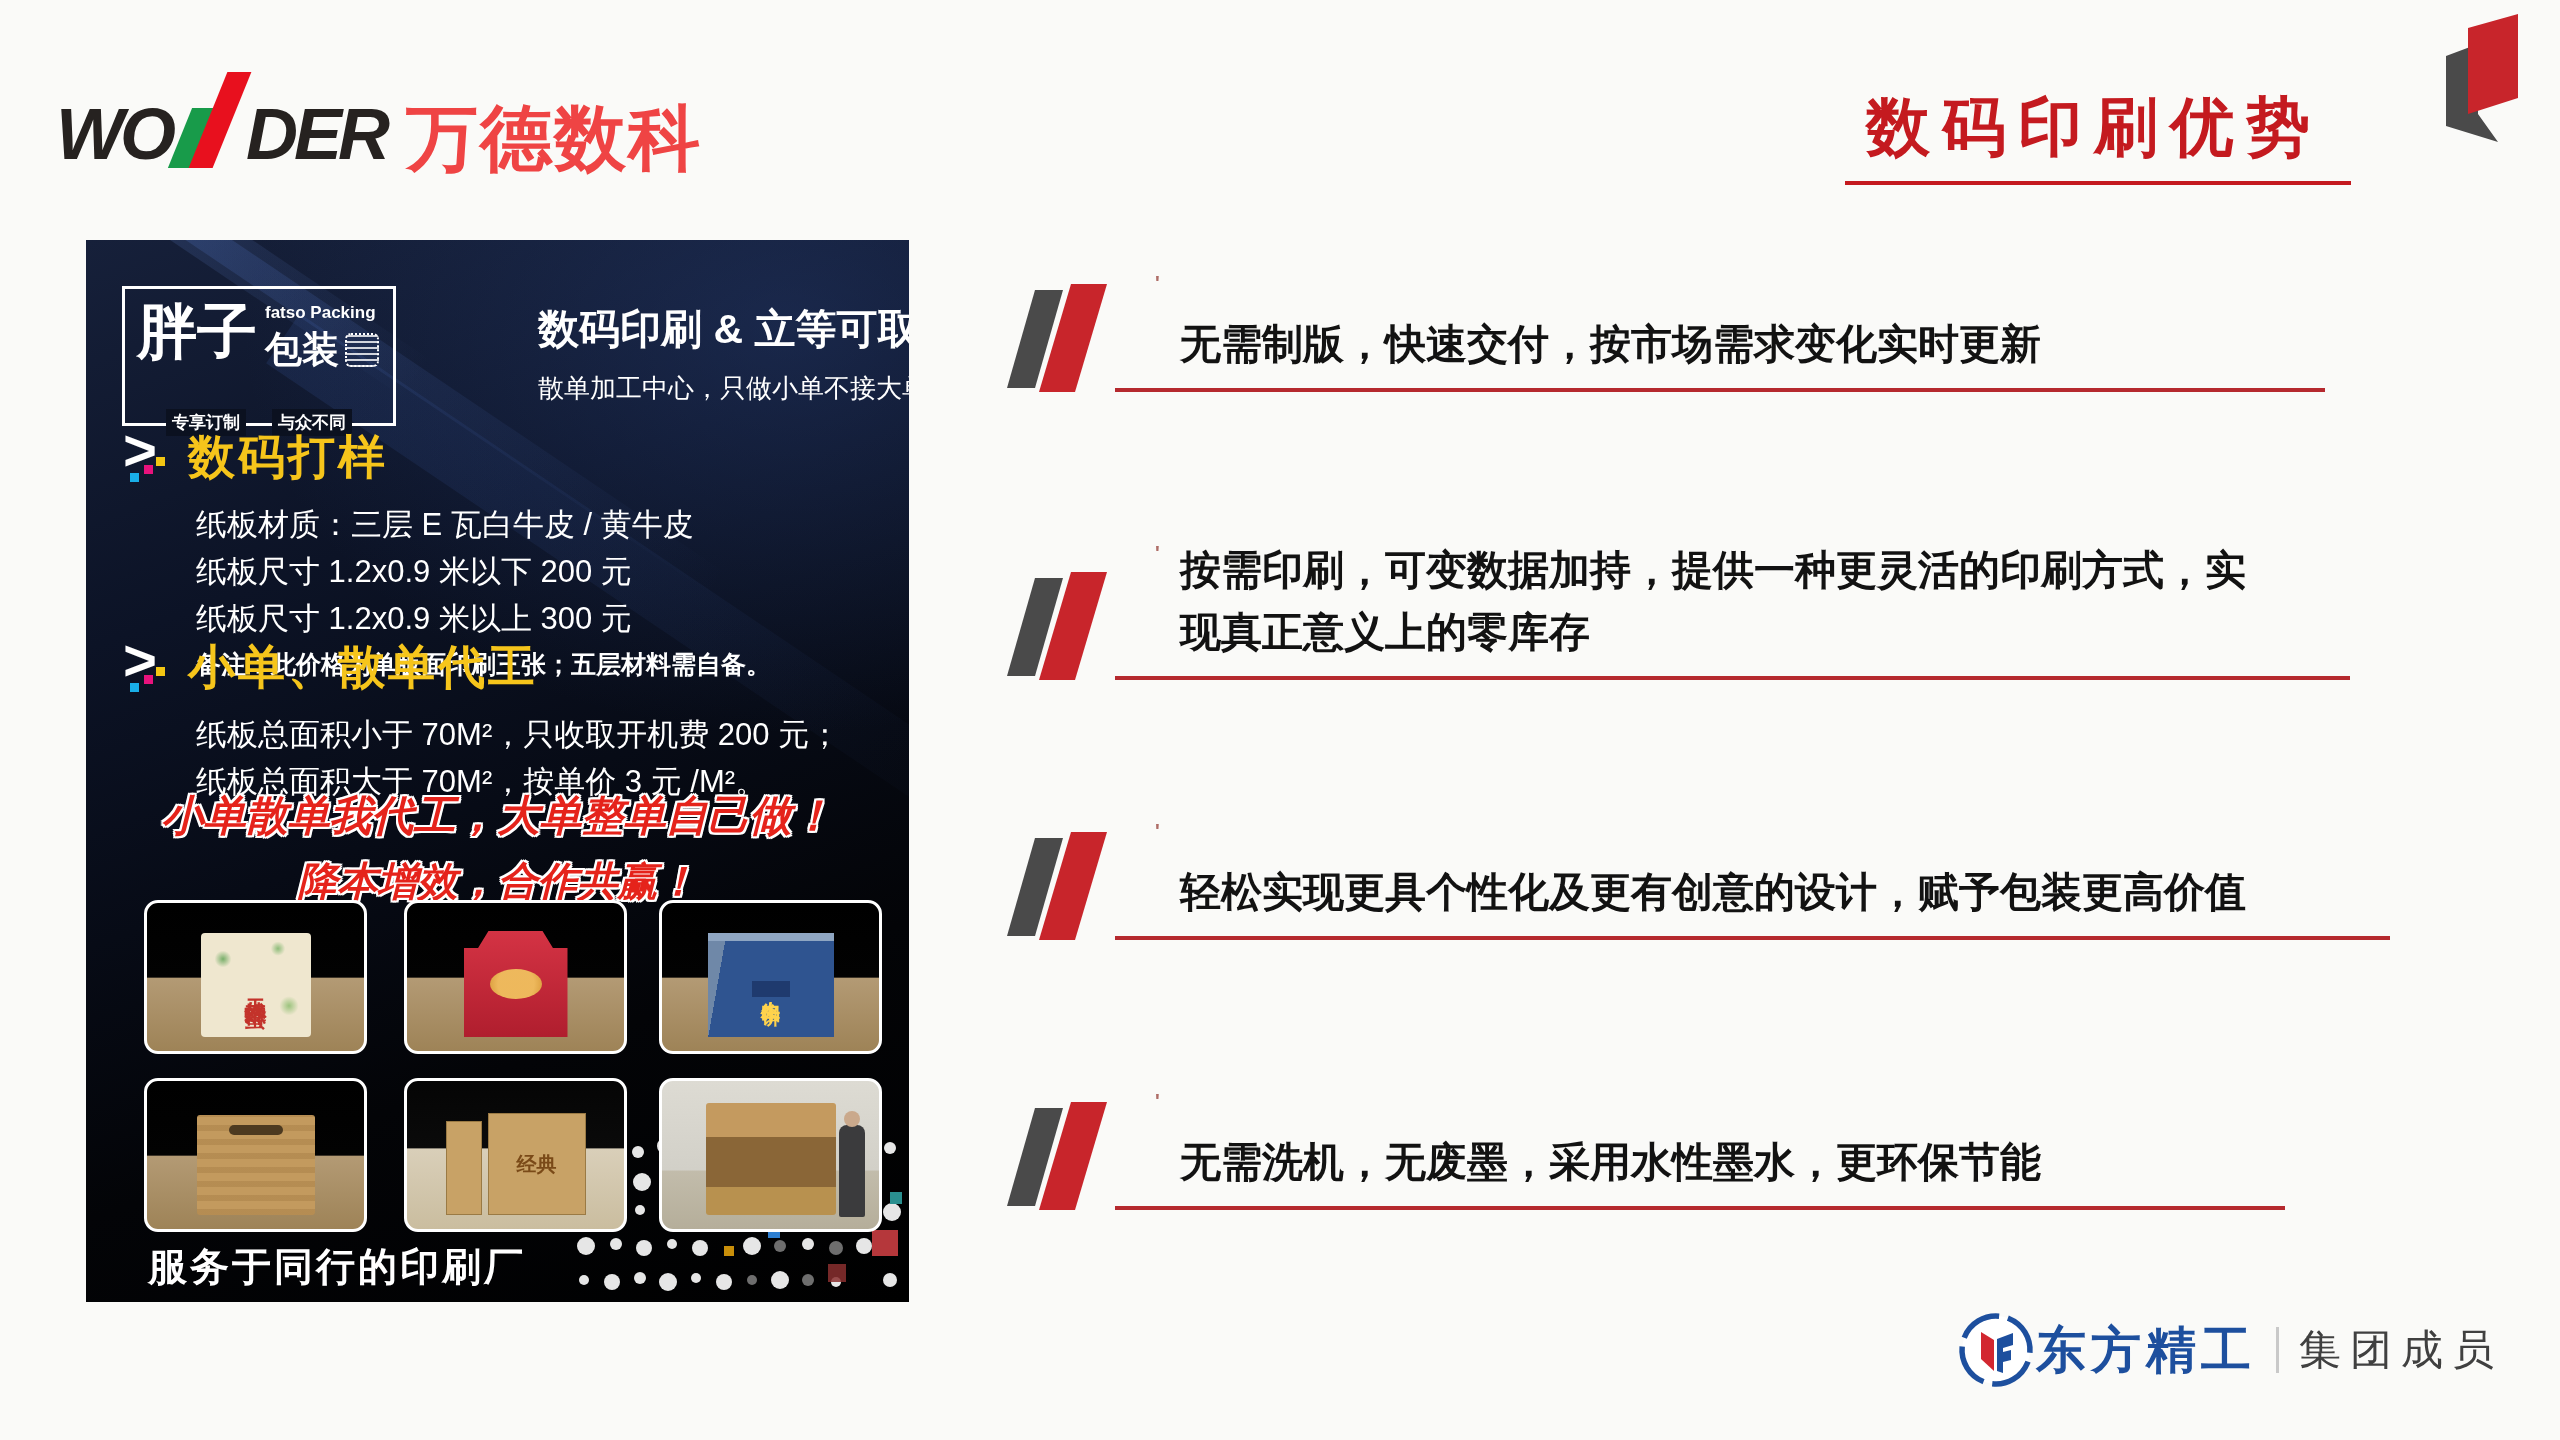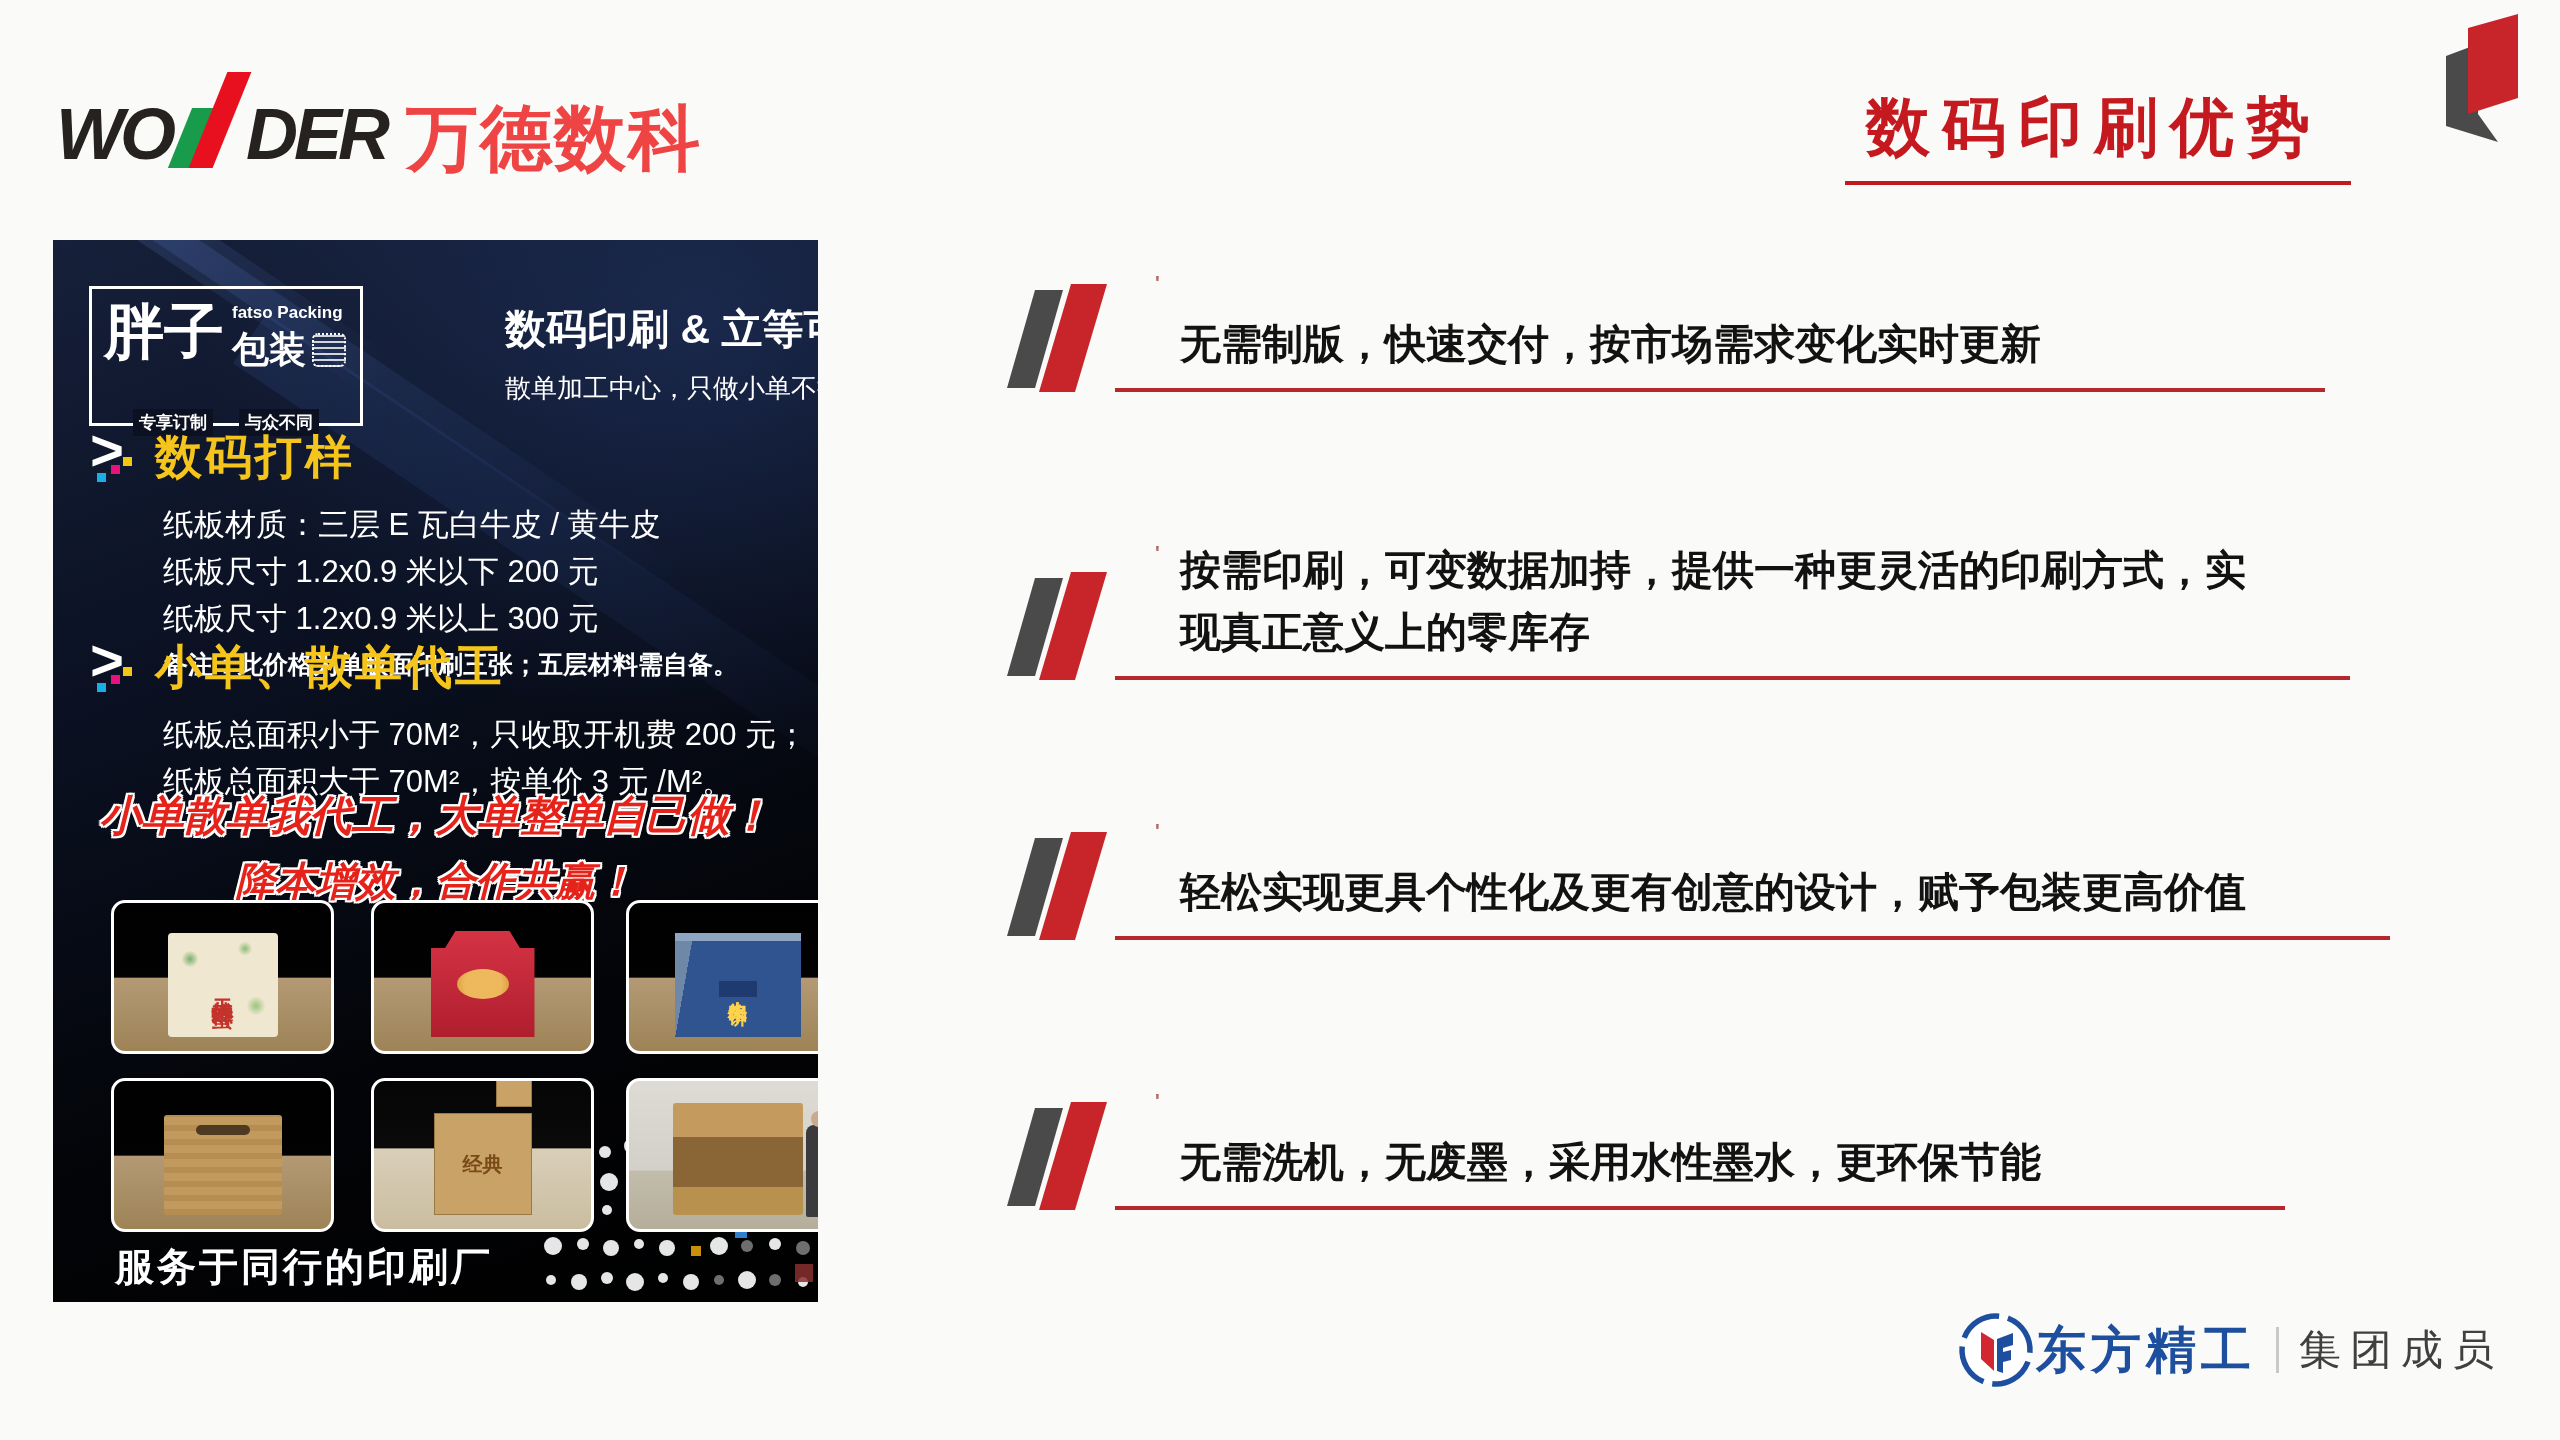--- a/index.html
+++ b/index.html
@@ -12,21 +12,21 @@
   .n-mark{position:relative;display:inline-block;width:70px;height:70px;margin:0 2px;}
   .n-mark .green{position:absolute;left:6px;bottom:2px;width:22px;height:60px;background:#189B4A;transform:skewX(-22deg);}
   .n-mark .red{position:absolute;left:34px;bottom:2px;width:24px;height:96px;background:#E8101E;transform:skewX(-22deg);}
   .brand-cn{font-size:72px;font-weight:900;color:#ef4444;margin-left:20px;line-height:1;transform:translateY(4px);letter-spacing:2px;}
 
   .page-title{position:absolute;left:1866px;top:84px;font-size:64px;font-weight:900;color:#C41A1F;letter-spacing:12px;white-space:nowrap;}
   .title-underline{position:absolute;left:1845px;top:181px;width:506px;height:4px;background:#C41A1F;}
   .corner-ribbon{position:absolute;left:2440px;top:12px;}
 
   
-  .poster{position:absolute;left:53px;top:240px;width:765px;height:1062px;
+  .poster{position:absolute;left:86px;top:240px;width:823px;height:1062px;
       background:
         radial-gradient(120% 70% at 85% 8%, rgba(45,70,130,.38), transparent 55%),
         linear-gradient(160deg,#16203a 0%,#0c1326 30%,#070b16 52%,#030407 72%,#000 100%);
       overflow:hidden;color:#fff;}
   .streak{position:absolute;pointer-events:none;}
   .s1{left:-180px;top:-40px;width:560px;height:46px;background:linear-gradient(90deg,rgba(110,150,235,.30),rgba(20,30,60,0));transform:rotate(34deg);}
   .s2{left:-60px;top:120px;width:760px;height:26px;background:linear-gradient(90deg,rgba(90,130,220,.22),rgba(20,30,60,0));transform:rotate(34deg);}
   .s3{left:120px;top:320px;width:900px;height:60px;background:linear-gradient(90deg,rgba(70,110,200,.14),rgba(20,30,60,0));transform:rotate(34deg);}
 
   .fatso{position:absolute;left:36px;top:46px;width:268px;height:134px;border:3px solid #fff;}
@@ -76,21 +76,21 @@
   .r2c3{background:linear-gradient(180deg,#dddbd3 0%,#d2d0c8 60%,#c2bcab 61%,#b5ae9a 100%);}
   .pbox{position:relative;margin-bottom:14px;}
   .box1{width:110px;height:104px;background:radial-gradient(14px 14px at 20% 25%,rgba(90,160,80,.8),transparent 60%),radial-gradient(16px 16px at 80% 70%,rgba(120,180,90,.7),transparent 60%),radial-gradient(12px 12px at 70% 15%,rgba(100,170,85,.7),transparent 60%),#EFE7CF;border-radius:4px;display:flex;align-items:center;justify-content:center;}
   .lbl1{writing-mode:vertical-rl;font-size:22px;font-weight:900;color:#C3332B;letter-spacing:2px;}
   .box2{width:104px;height:106px;background:linear-gradient(180deg,#D43344 0%,#B01E2E 100%);clip-path:polygon(0 16%,14% 16%,24% 0,76% 0,86% 16%,100% 16%,100% 100%,0 100%);display:flex;align-items:center;justify-content:center;}
   .box2 .banner{width:52px;height:30px;background:radial-gradient(circle at 50% 50%,#F0C05E 60%,#D79E37 100%);border-radius:50%;opacity:.95;}
   .box3{width:126px;height:96px;background:linear-gradient(100deg,#6F88A8 0 12%,#2F5490 12% 100%);border-top:8px solid #8FA6C2;display:flex;align-items:center;justify-content:center;}
   .lbl3{font-size:19px;font-weight:900;color:#FFD34D;background:#1F3A6E;padding:4px 6px;writing-mode:vertical-rl;letter-spacing:2px;}
   .box4{width:118px;height:100px;background:repeating-linear-gradient(0deg,rgba(120,80,30,.18) 0 6px,transparent 6px 14px),#C39A5E;border-radius:3px;}
   .box4:before{content:"";display:block;width:54px;height:10px;margin:10px auto 0;background:#4d3a20;border-radius:5px;}
-  .box5{display:flex;align-items:flex-end;gap:6px;flex-direction:column;}
+  .box5{display:flex;align-items:flex-end;gap:6px;}
   .box5 .small{width:34px;height:92px;background:#C8A266;border:1px solid #9a7a44;}
   .box5 .large{width:96px;height:100px;background:#C8A266;border:1px solid #9a7a44;display:flex;align-items:center;justify-content:center;}
   .lbl5{font-size:20px;font-weight:900;color:#7a4a18;font-family:"DejaVu Serif","Liberation Serif",serif;}
   .box6{width:130px;height:112px;background:linear-gradient(180deg,#C49A5F 0 30%,#8a6637 30% 75%,#B8914F 75% 100%);border-radius:3px;}
   .person{position:absolute;right:14px;bottom:12px;width:26px;height:92px;background:#3b3b3d;border-radius:8px 8px 2px 2px;}
   .person:before{content:"";position:absolute;left:5px;top:-14px;width:16px;height:16px;border-radius:50%;background:#caa98c;}
 
   .poster-footer{position:absolute;left:62px;top:1000px;font-size:39px;font-weight:700;letter-spacing:3px;color:#fff;white-space:nowrap;z-index:2;}
 
   

